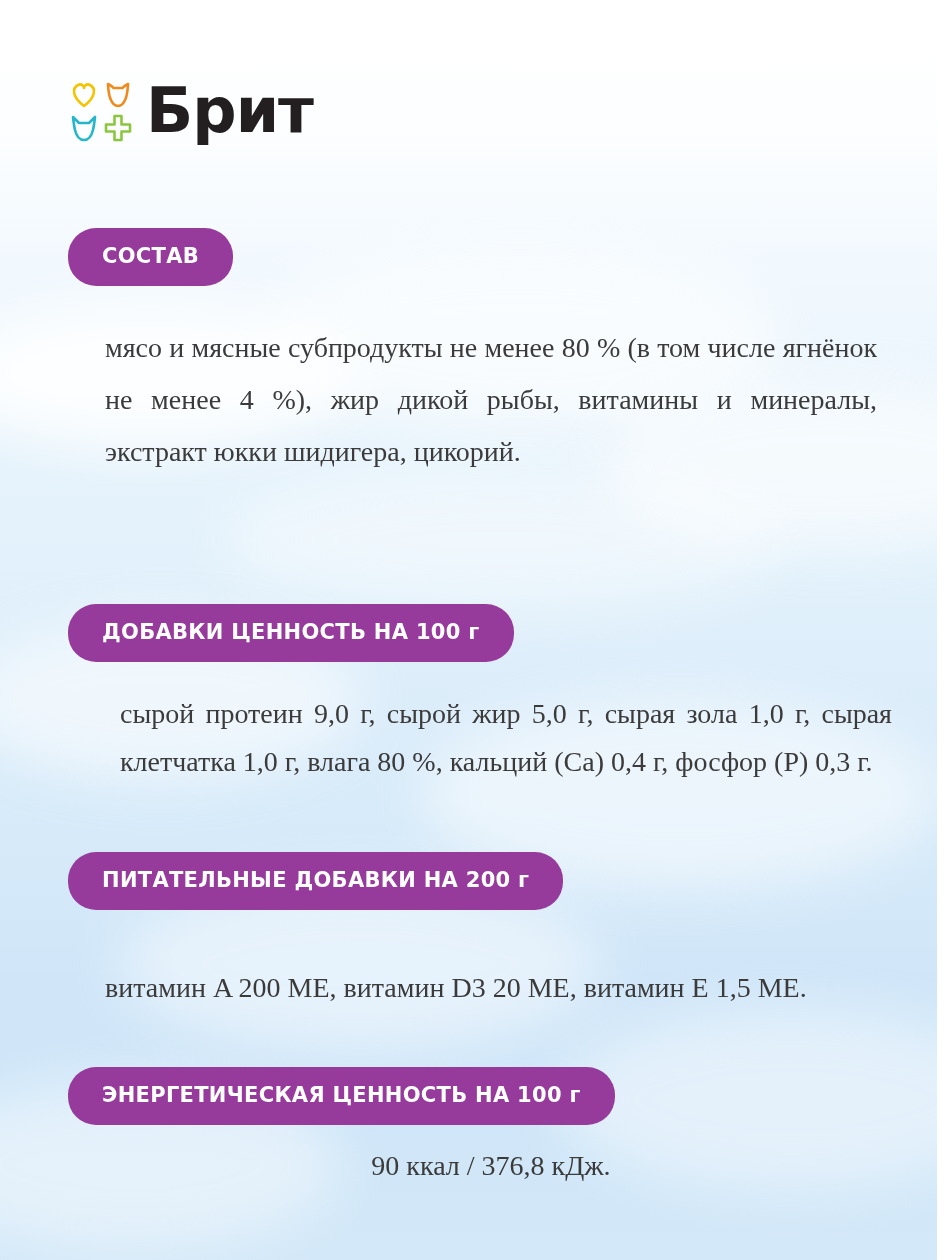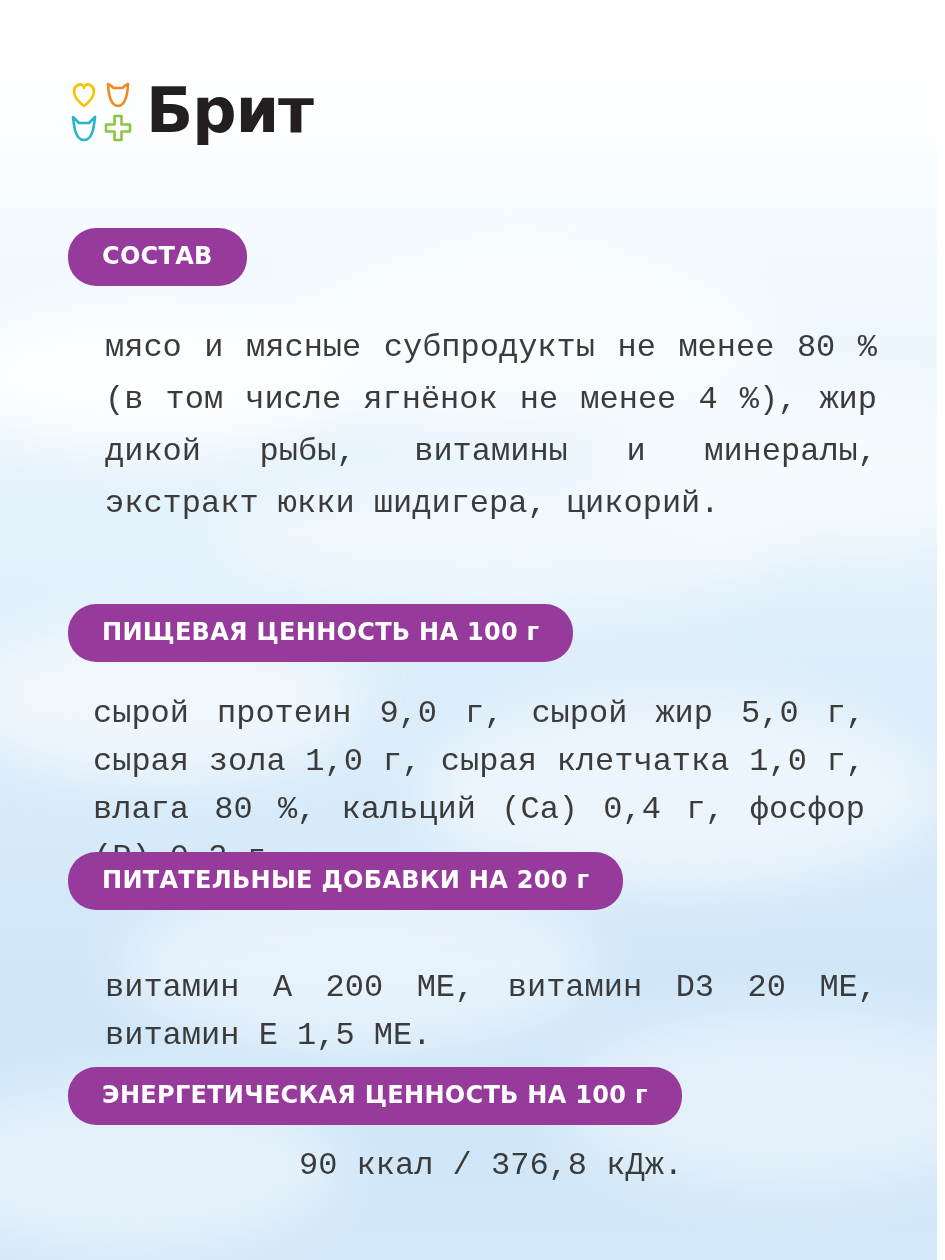--- a/index.html
+++ b/index.html
@@ -88,44 +88,44 @@
   }
 
   
   .pill {
     display: inline-block;
     background: #963a9c;
     color: #ffffff;
     font-weight: bold;
     border-radius: 28px;
     padding: 14px 34px 15px 34px;
-    font-size: 24px;
+    font-size: 21px;
     line-height: 29px;
     letter-spacing: 0.3px;
     white-space: nowrap;
   }
 
   .sec { position: absolute; left: 68px; }
 
   .body-text {
     position: absolute;
     color: #3b3b3b;
-    font-size: 32px;
+    font-size: 28px;
     line-height: 52px;
     text-align: justify;
-    font-family: Liberation Mono, monospace;
+    font-family: Liberation Serif, serif;
   }
   .body-text.narrow { line-height: 48px; }
 
   
   #sec-composition      { top: 228px; }
   #txt-composition      { left: 105px; top: 322px; width: 772px; }
 
   #sec-nutrition        { top: 604px; }
-  #txt-nutrition        { left: 93px; top: 690px; width: 772px; }
+  #txt-nutrition        { left: 120px; top: 690px; width: 772px; }
 
   #sec-additives        { top: 852px; }
   #txt-additives        { left: 105px; top: 964px; width: 772px; }
 
   #sec-energy           { top: 1055px; margin-top: 12px; }
   #txt-energy           { left: 105px; top: 1140px; width: 772px; text-align: center; }
 </style>
 </head>
 <body>
 
@@ -168,21 +168,21 @@
       </div>
       <div class="logo-text">Брит</div>
     </div>
 
     <div class="sec" id="sec-composition">
       <span class="pill">СОСТАВ</span>
     </div>
     <div class="body-text" id="txt-composition">мясо и мясные субпродукты не менее 80 % (в том числе ягнёнок не менее 4 %), жир дикой рыбы, витамины и минералы, экстракт юкки шидигера, цикорий.</div>
 
     <div class="sec" id="sec-nutrition">
-      <span class="pill">ПИЩЕВАЯ ЦЕННОСТЬ НА 100 г</span>
+      <span class="pill">ДОБАВКИ ЦЕННОСТЬ НА 100 г</span>
     </div>
     <div class="body-text narrow" id="txt-nutrition">сырой протеин 9,0 г, сырой жир 5,0 г, сырая зола 1,0 г, сырая клетчатка 1,0 г, влага 80 %, кальций (Ca) 0,4 г, фосфор (P) 0,3 г.</div>
 
     <div class="sec" id="sec-additives">
       <span class="pill">ПИТАТЕЛЬНЫЕ ДОБАВКИ НА 200 г</span>
     </div>
     <div class="body-text narrow" id="txt-additives">витамин A 200 МЕ, витамин D3 20 МЕ, витамин E 1,5 МЕ.</div>
 
     <div class="sec" id="sec-energy">
       <span class="pill">ЭНЕРГЕТИЧЕСКАЯ ЦЕННОСТЬ НА 100 г</span>

